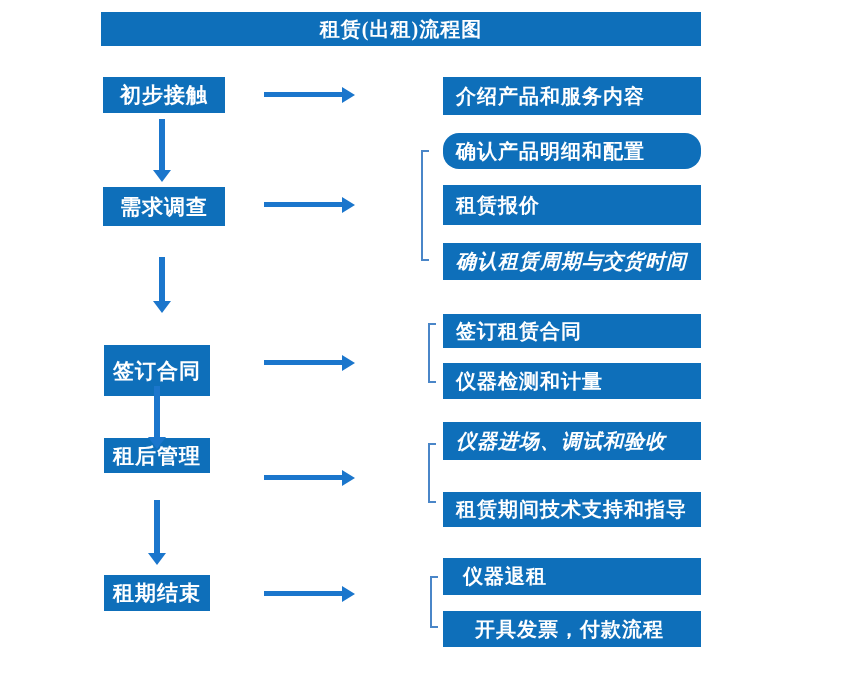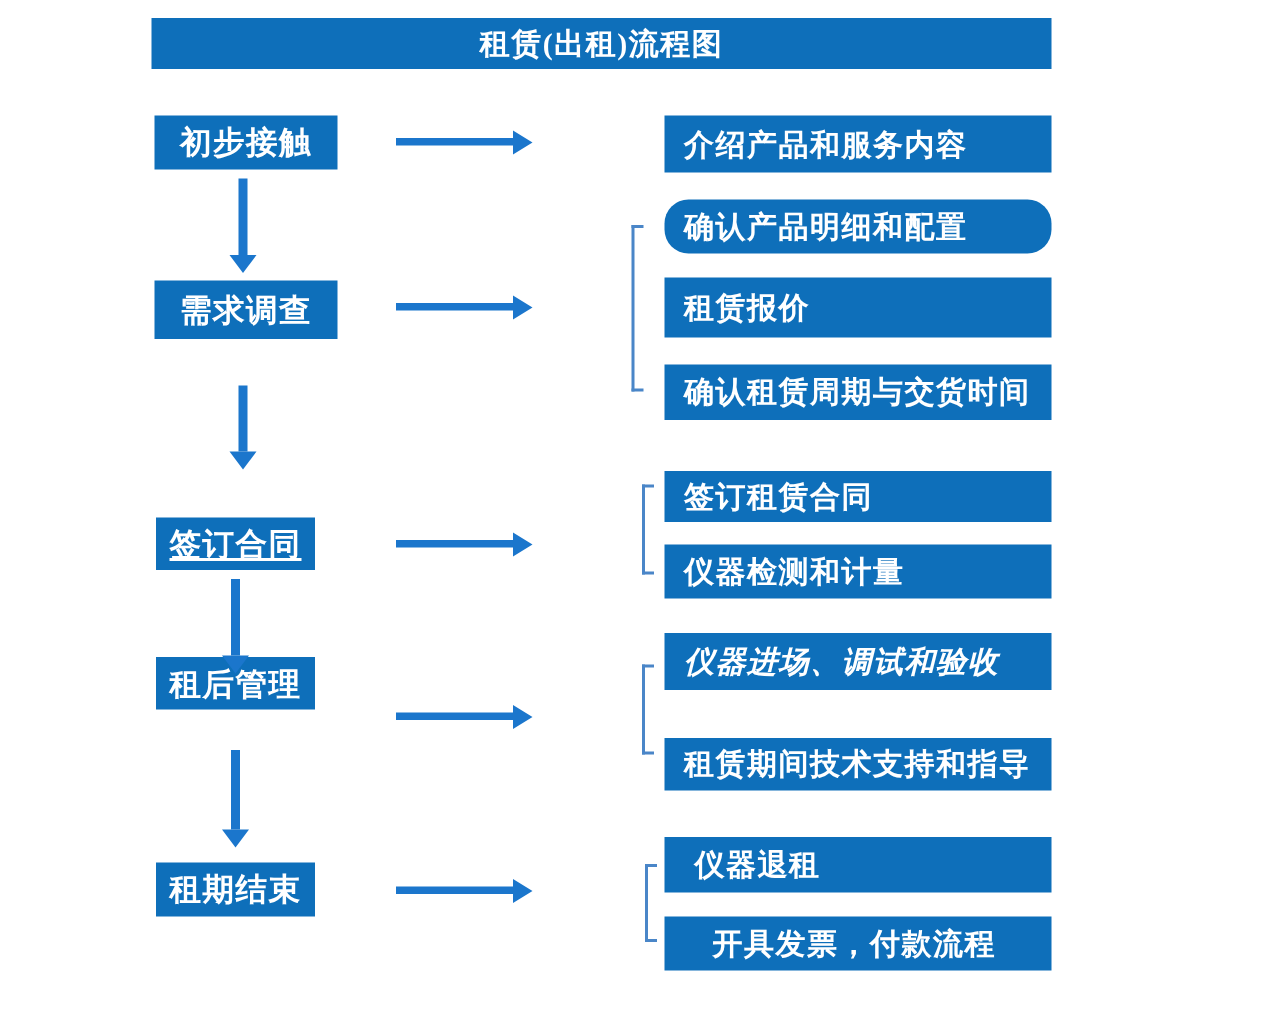--- a/index.html
+++ b/index.html
@@ -96,28 +96,28 @@
 </style>
 </head>
 <body>
 
 <div class="canvas">
 
   <div class="title-bar">租赁(出租)流程图</div>
 
   <div class="stage" style="left:103px; top:77px; width:122px; height:36px;">初步接触</div>
   <div class="stage" style="left:103px; top:187px; width:122px; height:39px;">需求调查</div>
-  <div class="stage" style="left:104px; top:345px; width:106px; height:35px;text-decoration:underline;">签订合同</div>
+  <div class="stage" style="left:104px; top:345px; width:106px; height:51px;">签订合同</div>
   <div class="stage" style="left:104px; top:438px; width:106px; height:35px;">租后管理</div>
   <div class="stage" style="left:104px; top:575px; width:106px; height:36px;">租期结束</div>
 
   <div class="detail" style="top:77px; height:38px;">介绍产品和服务内容</div>
   <div class="detail" style="top:133px; height:36px;border-radius:16px;">确认产品明细和配置</div>
   <div class="detail" style="top:185px; height:40px;">租赁报价</div>
-  <div class="detail" style="top:243px; height:37px;">确认租赁周期与交货时间</div>
+  <div class="detail" style="top:243px; height:37px;font-style:italic;">确认租赁周期与交货时间</div>
   <div class="detail" style="top:314px; height:34px;">签订租赁合同</div>
   <div class="detail" style="top:363px; height:36px;">仪器检测和计量</div>
   <div class="detail" style="top:422px; height:38px;font-style:italic;">仪器进场、调试和验收</div>
   <div class="detail" style="top:492px; height:35px;">租赁期间技术支持和指导</div>
   <div class="detail" style="top:558px; height:37px;padding-left:20px;">仪器退租</div>
   <div class="detail" style="top:611px; height:36px;padding-left:32px;">开具发票，付款流程</div>
 
   <div class="h-arrow" style="left:264px; top:92px;"></div>
   <div class="h-arrow" style="left:264px; top:202px;"></div>
   <div class="h-arrow" style="left:264px; top:360px;"></div>

